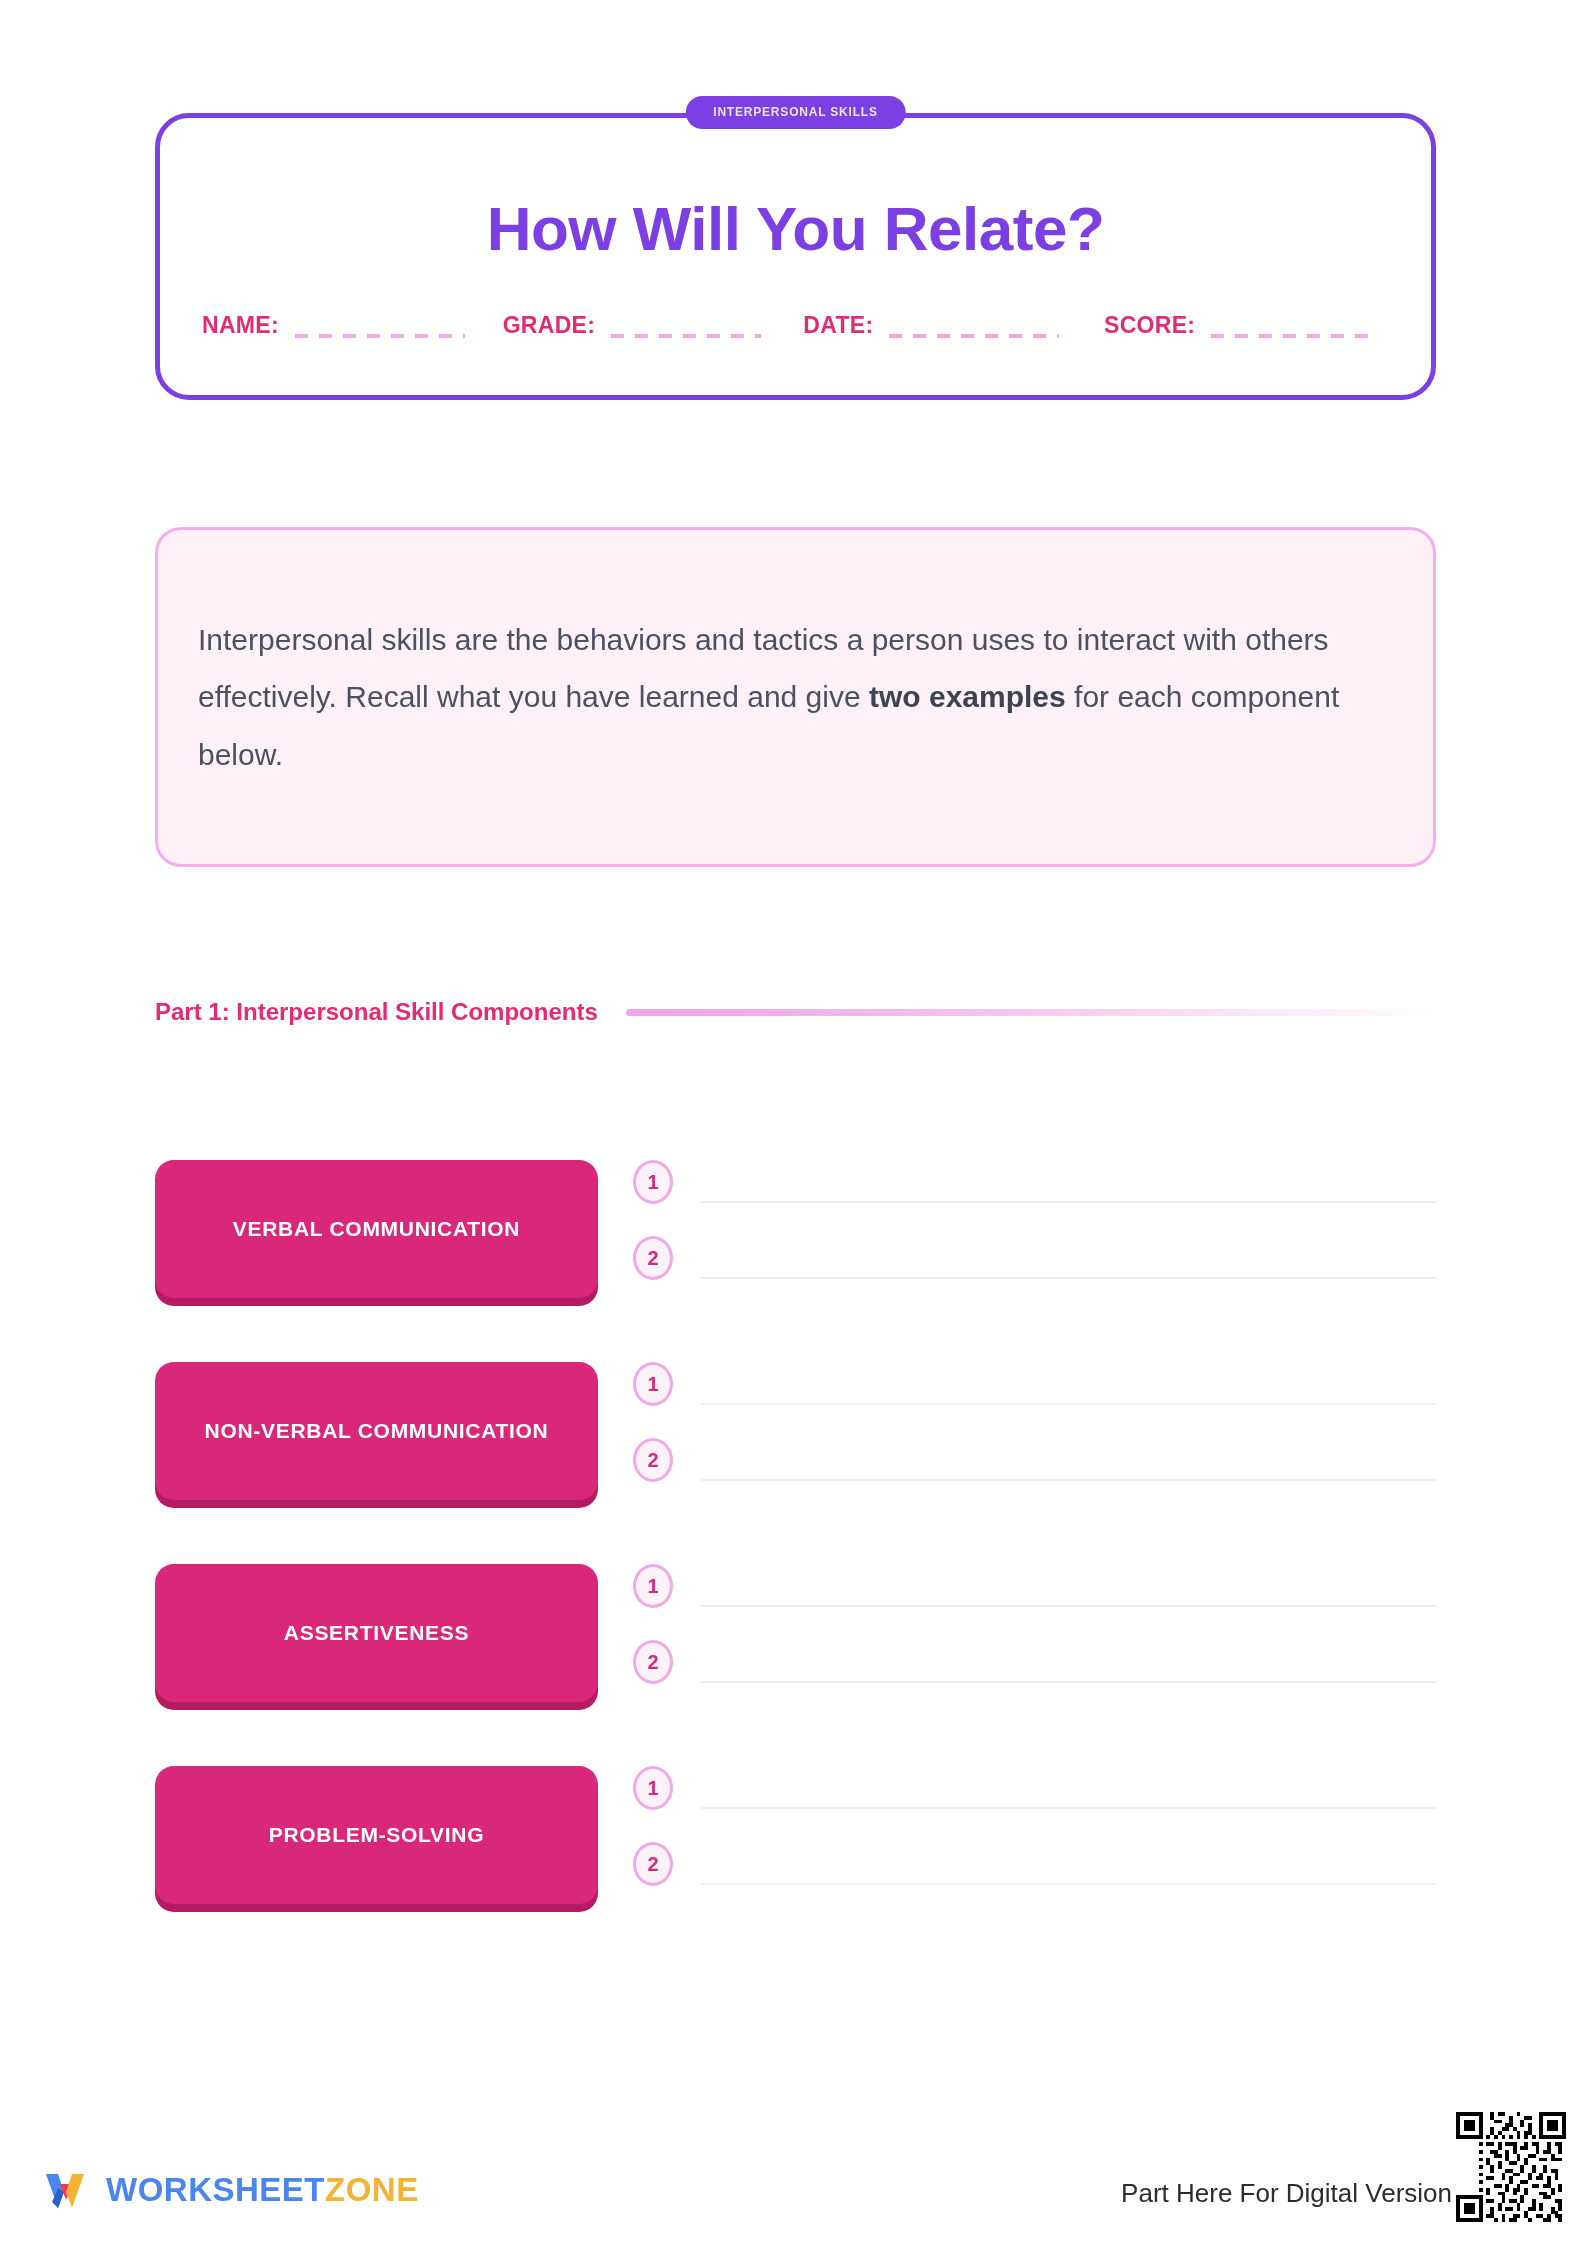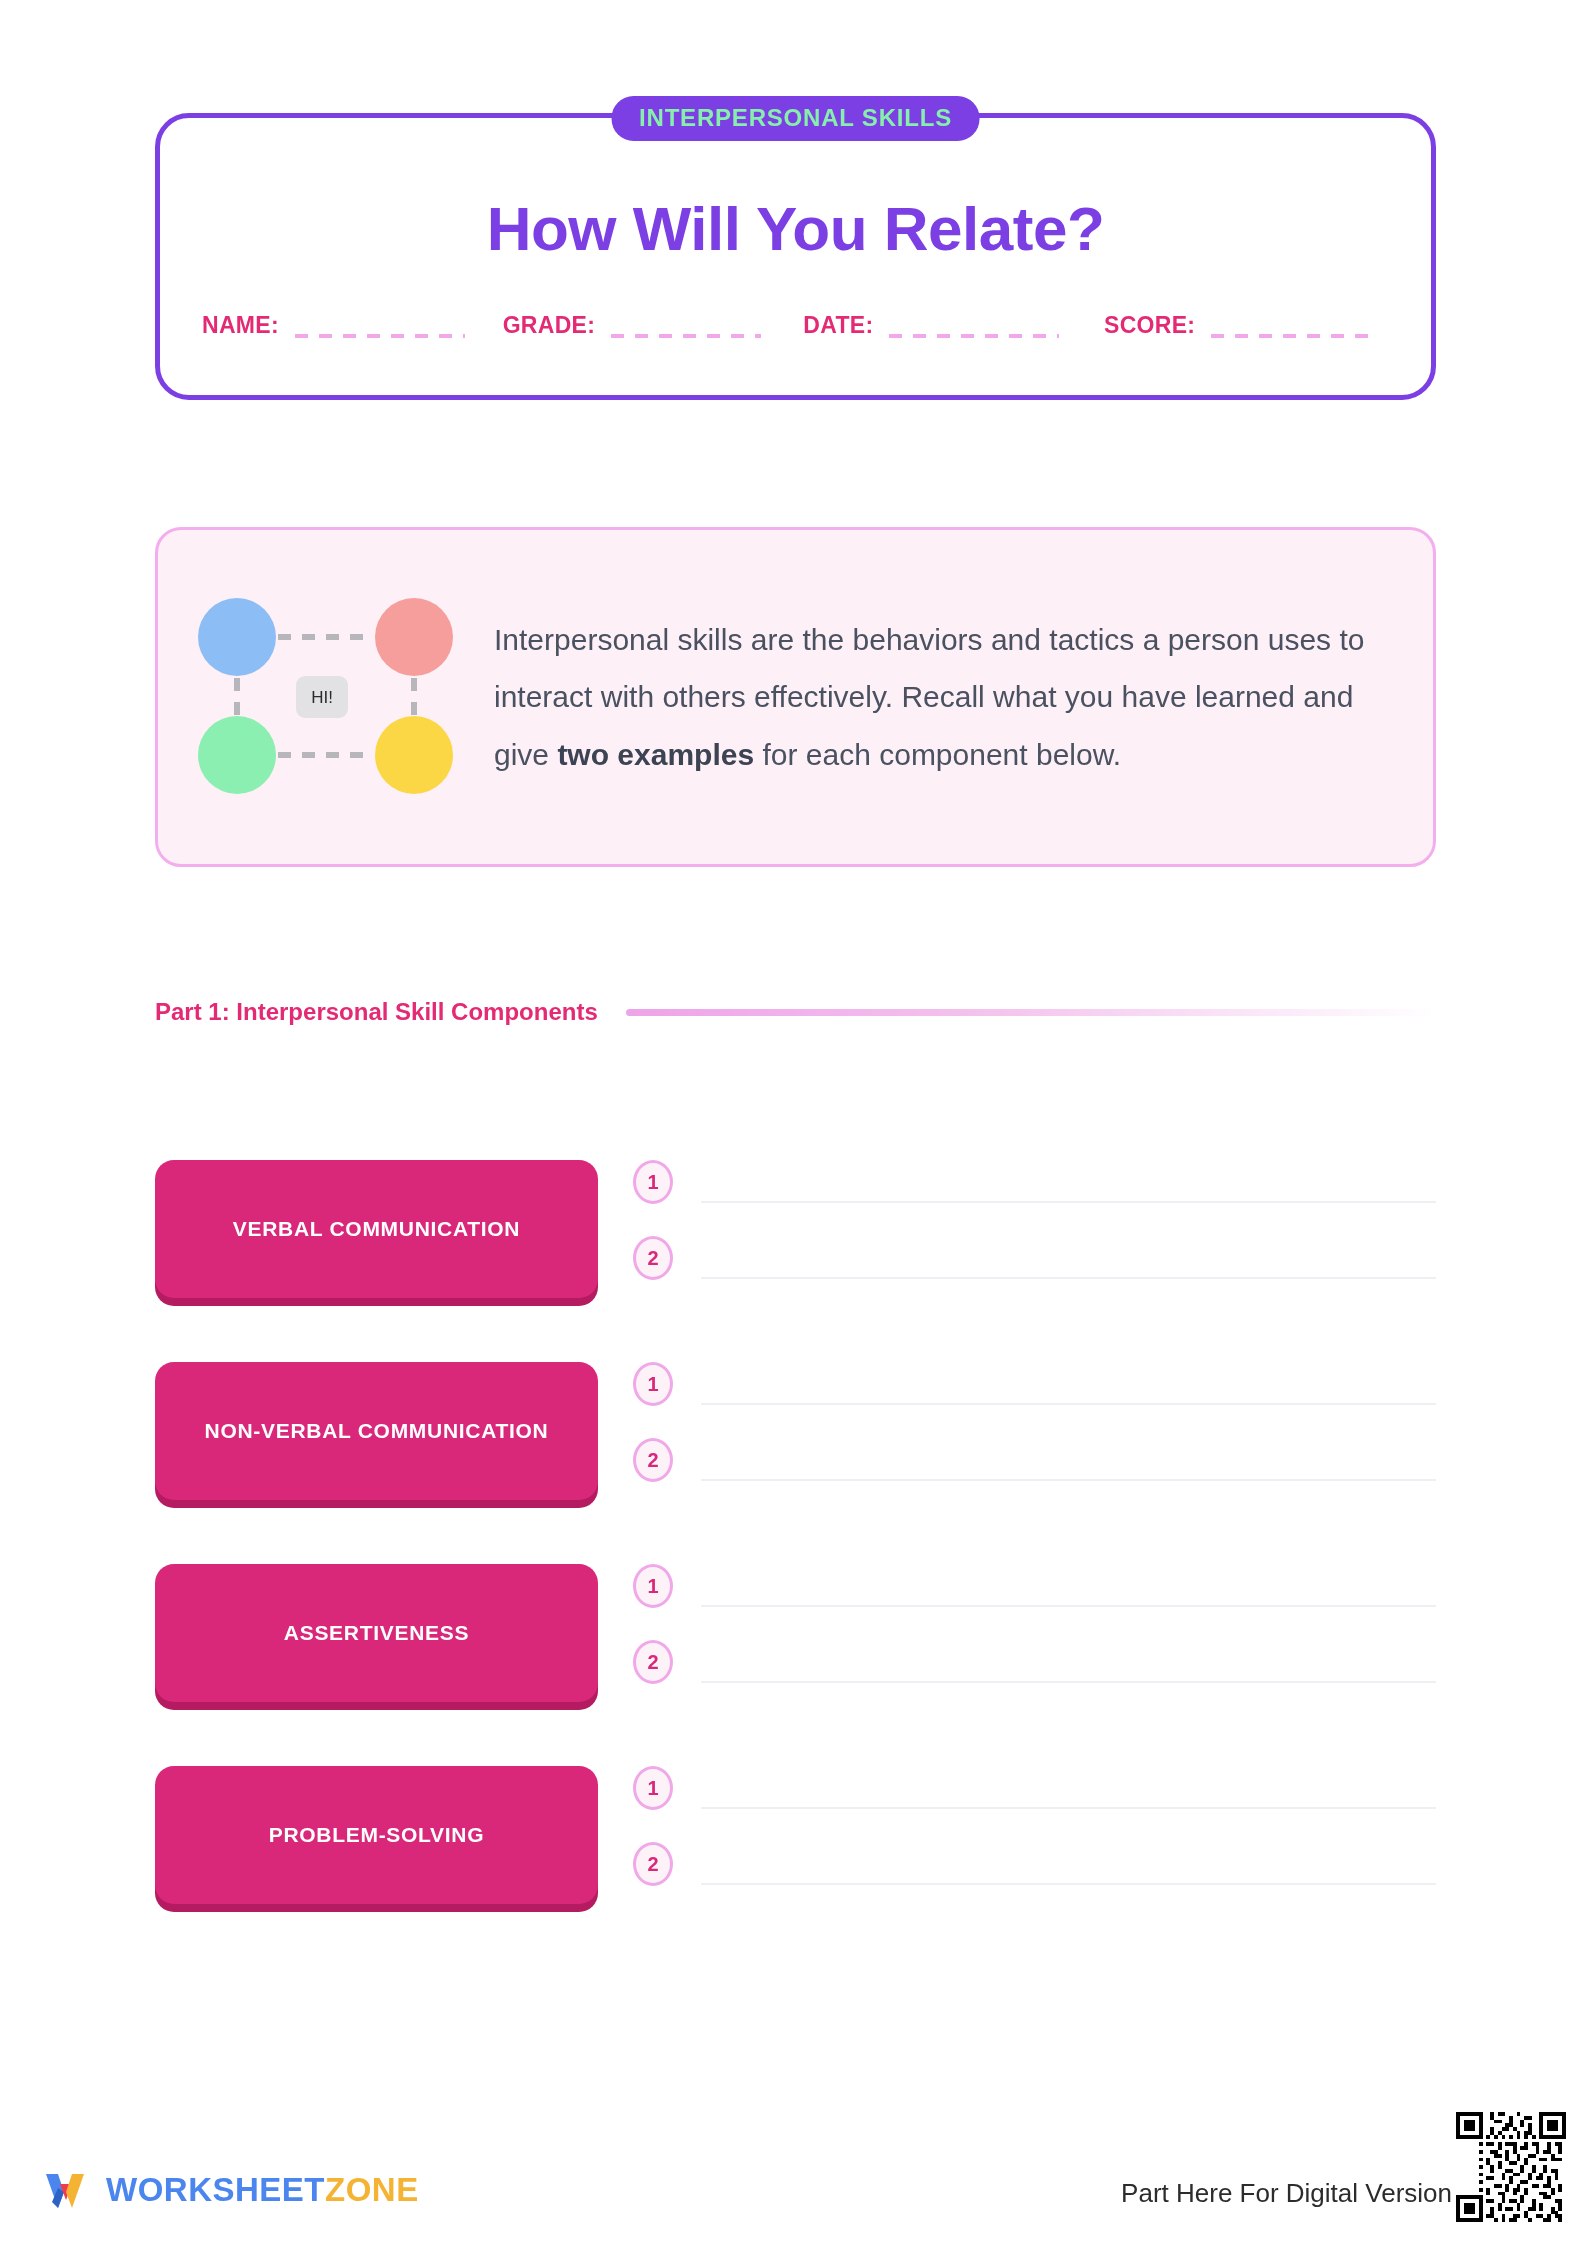--- a/index.html
+++ b/index.html
@@ -30,22 +30,22 @@
     border-radius: 34px;
     background: #ffffff;
   }
 
   .header-badge {
     position: absolute;
     left: 50%;
     top: -22px;
     transform: translateX(-50%);
     background: #7B3FE4;
-    color: #86efac;
-    font-size: 24px;
+    color: #e5e5e5;
+    font-size: 12px;
     font-weight: bold;
     letter-spacing: 0.8px;
     padding: 10px 28px 11px 28px;
     border-radius: 22px;
     white-space: nowrap;
     line-height: 1;
   }
 
   .worksheet-title {
     position: absolute;
@@ -354,31 +354,20 @@
       </div>
       <div class="meta-field score">
         <span class="meta-label">SCORE:</span>
         <span class="meta-dash"></span>
       </div>
     </div>
   </div>
 
   <div class="instruction-box">
 
-    <div class="illus">
-      <span class="node n-blue"></span>
-      <span class="node n-red"></span>
-      <span class="node n-green"></span>
-      <span class="node n-yellow"></span>
-      <span class="dash-h top"></span>
-      <span class="dash-h bottom"></span>
-      <span class="dash-v left"></span>
-      <span class="dash-v right"></span>
-      <span class="hi-bubble">HI!</span>
-    </div>
 
     <div class="instruction-text">
       <span>Interpersonal skills are the behaviors and tactics a person uses to interact with others effectively. Recall what you have learned and give </span><b>two examples</b><span> for each component below.</span>
     </div>
   </div>
 
   <div class="part-heading-row">
     <span class="part-heading">Part 1: Interpersonal Skill Components</span>
     <span class="part-rule"></span>
   </div>

